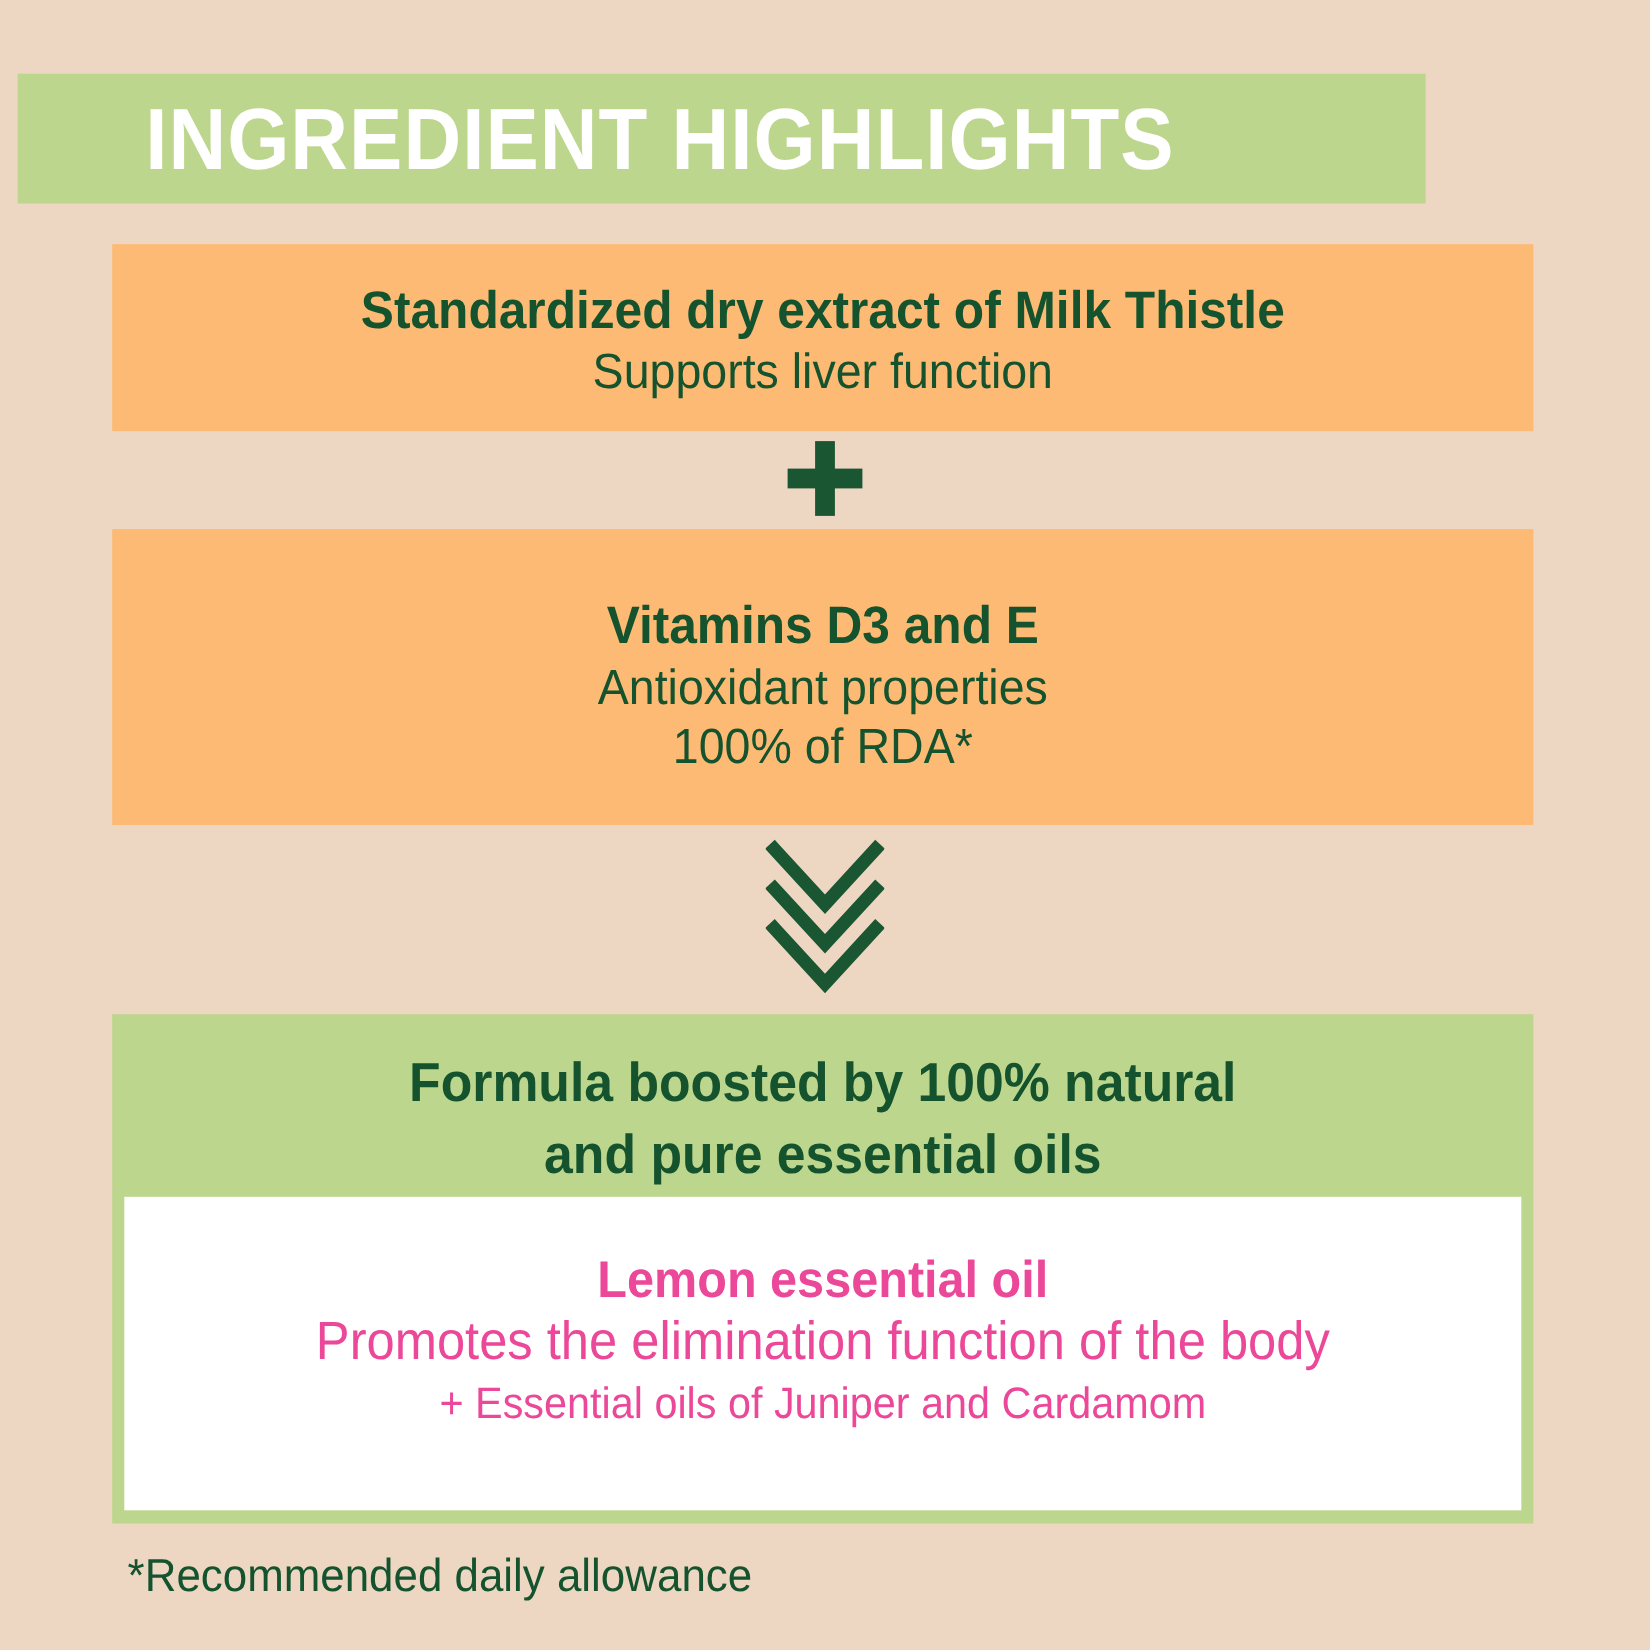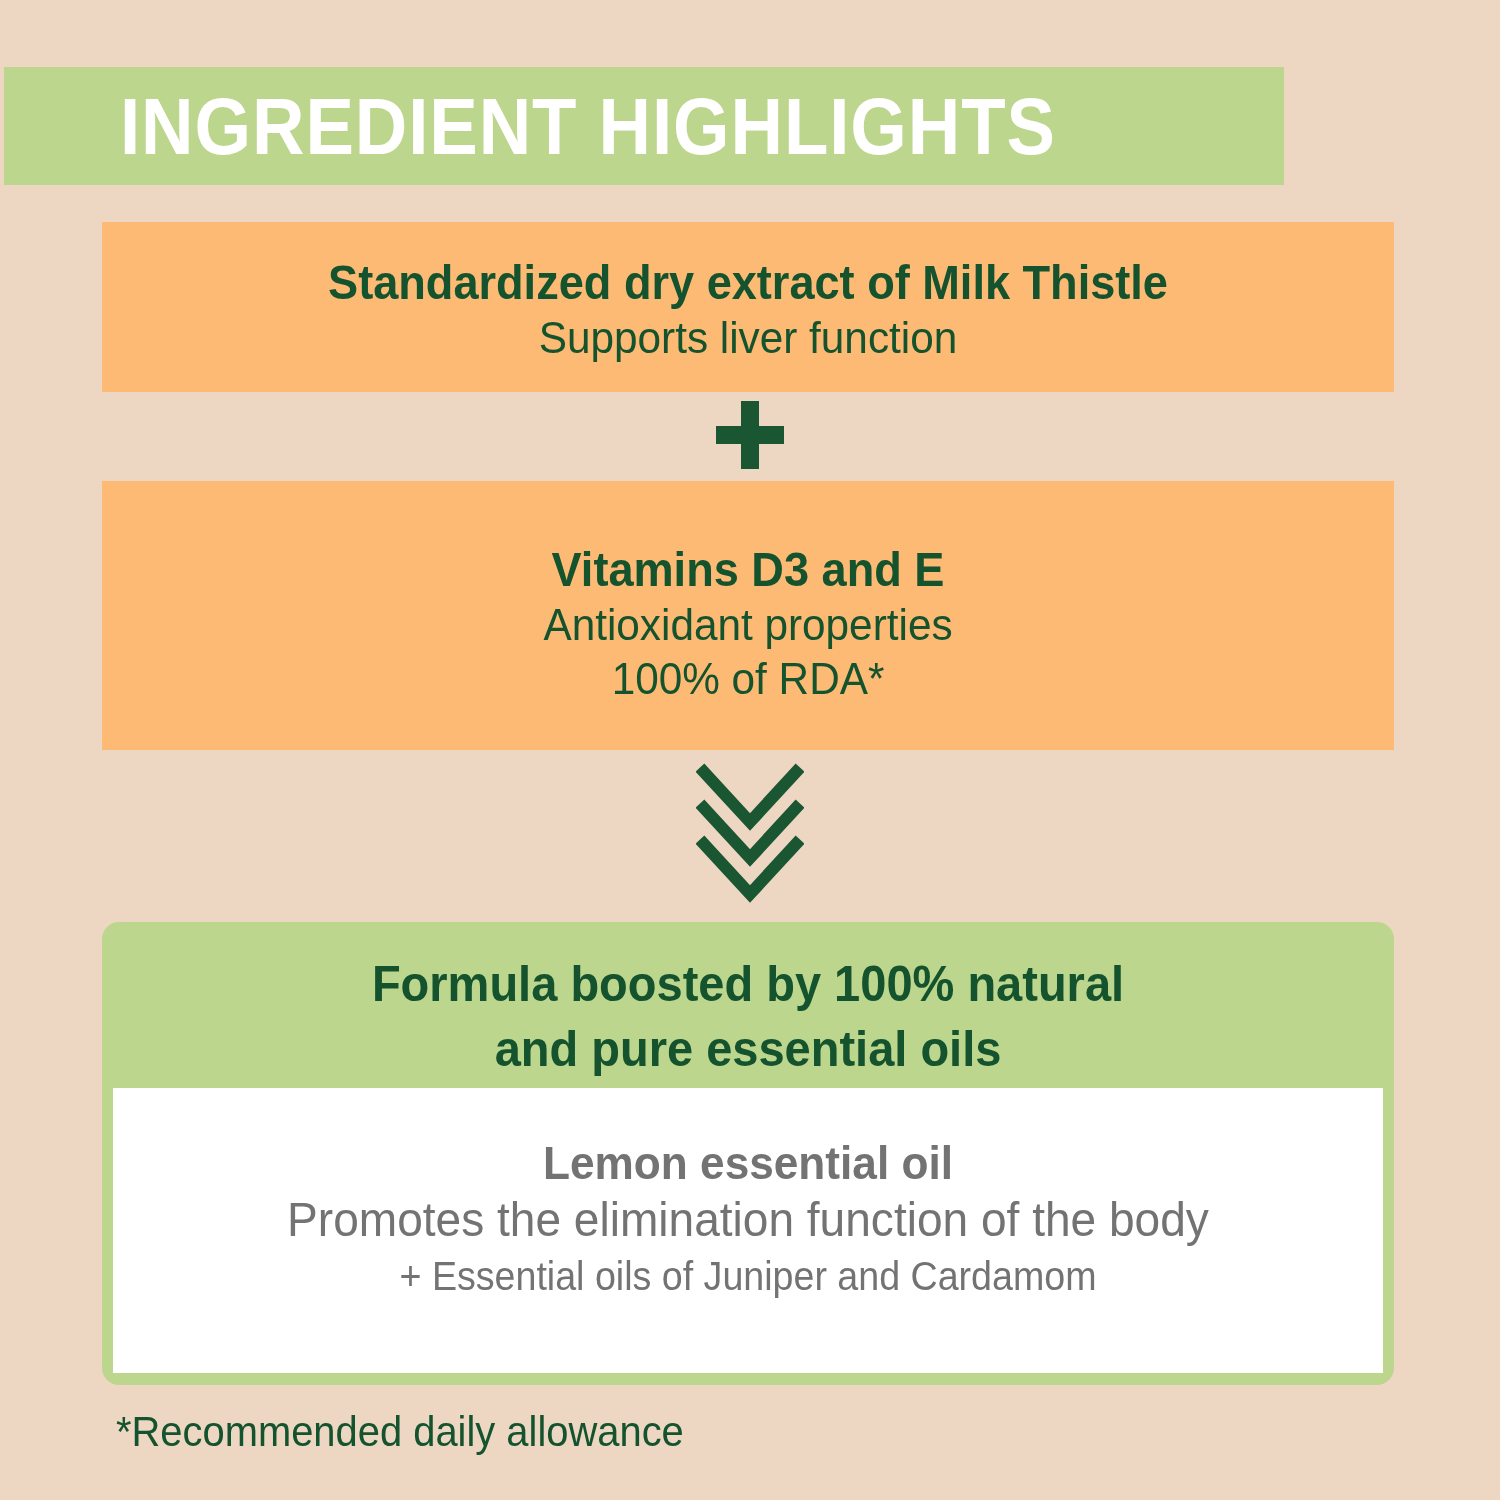--- a/index.html
+++ b/index.html
@@ -15,21 +15,21 @@
   }
   .page {
     position: relative;
     width: 1500px;
     height: 1500px;
   }
 
   
   .header-band {
     position: absolute;
-    left: 4px;
+    left: 16px;
     top: 67px;
     width: 1280px;
     height: 118px;
     background: #BDD68D;
     display: flex;
     align-items: center;
   }
   .header-title {
     color: #FFFFFF;
     font-weight: bold;
@@ -132,41 +132,40 @@
   .green-box {
     position: absolute;
     left: 102px;
     top: 922px;
     width: 1292px;
     height: 463px;
     background: #BDD68D;
     box-sizing: border-box;
     color: #14532D;
     text-align: center;
-    border-radius: 17px;
   }
   .green-box-heading {
     padding-top: 33px;
     font-weight: bold;
     font-size: 50px;
     line-height: 1.17;
     transform: scaleX(0.94);
     white-space: nowrap;
   }
   .white-inner {
     position: absolute;
     left: 11px;
     top: 166px;
     width: 1270px;
     height: 285px;
     background: #FFFFFF;
     box-sizing: border-box;
     padding-top: 47px;
     text-align: center;
-    color: #737373;
+    color: #ec4899;
   }
   .inner-heading {
     font-weight: bold;
     font-size: 47px;
     line-height: 1.18;
     transform: scaleX(0.94);
     white-space: nowrap;
   }
   .inner-line-1 {
     font-weight: normal;

